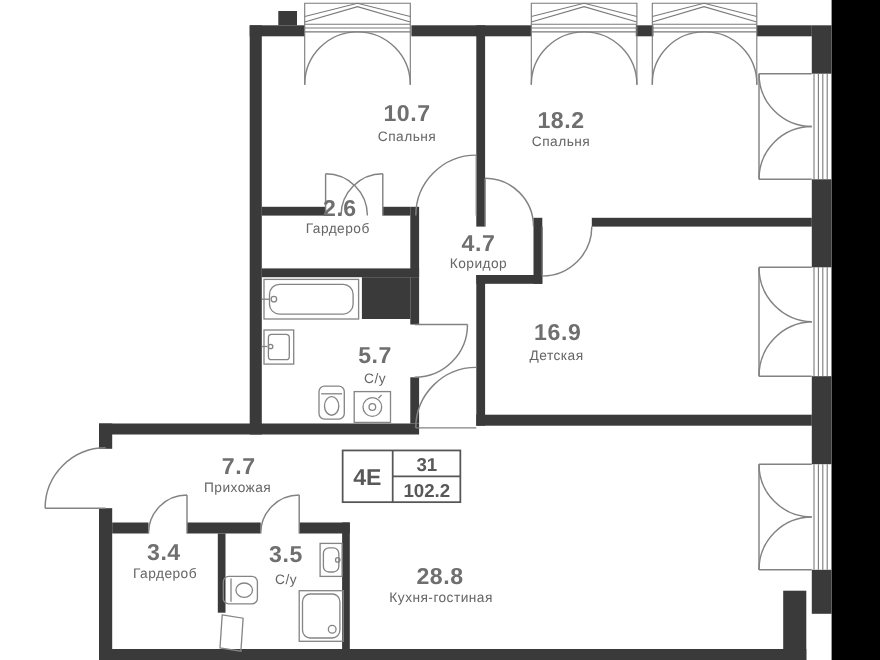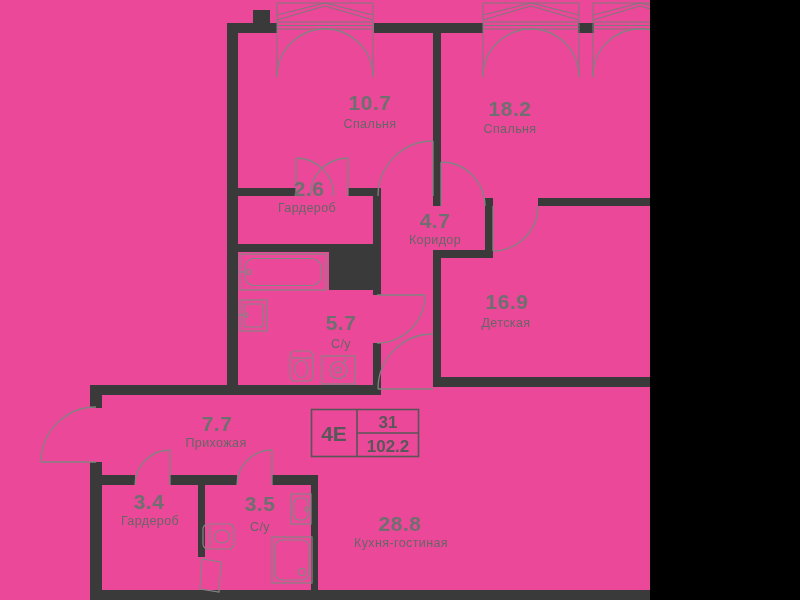--- a/index.html
+++ b/index.html
@@ -1,16 +1,16 @@
 <!DOCTYPE html>
 <html><head>
 <meta charset="utf-8">
 <style>
   html,body{margin:0;padding:0;background:#000;}
-  .stage{position:relative;width:650px;height:600px;background:#ec4899;overflow:hidden;
+  .stage{position:relative;width:756px;height:600px;background:#ffffff;overflow:hidden;
          font-family:"Liberation Sans", sans-serif;}
   svg{display:block;}
   .wall{fill:#3a3a3a;stroke:none;}
   .ln{stroke:#828282;stroke-width:1.3;fill:none;}
   .ln-thin{stroke:#7a7a7a;stroke-width:1;fill:none;}
   .dash{stroke:#7a7a7a;stroke-width:1;fill:none;stroke-dasharray:4 3;}
   .fix{stroke:#858585;stroke-width:1.2;fill:none;}
   .duct{fill:#3a3a3a;}
   .room-num{fill:#6f6f6f;font-size:21px;font-weight:bold;text-anchor:middle;letter-spacing:.5px;}
   .room-name{fill:#666666;font-size:12.5px;text-anchor:middle;letter-spacing:.4px;}

